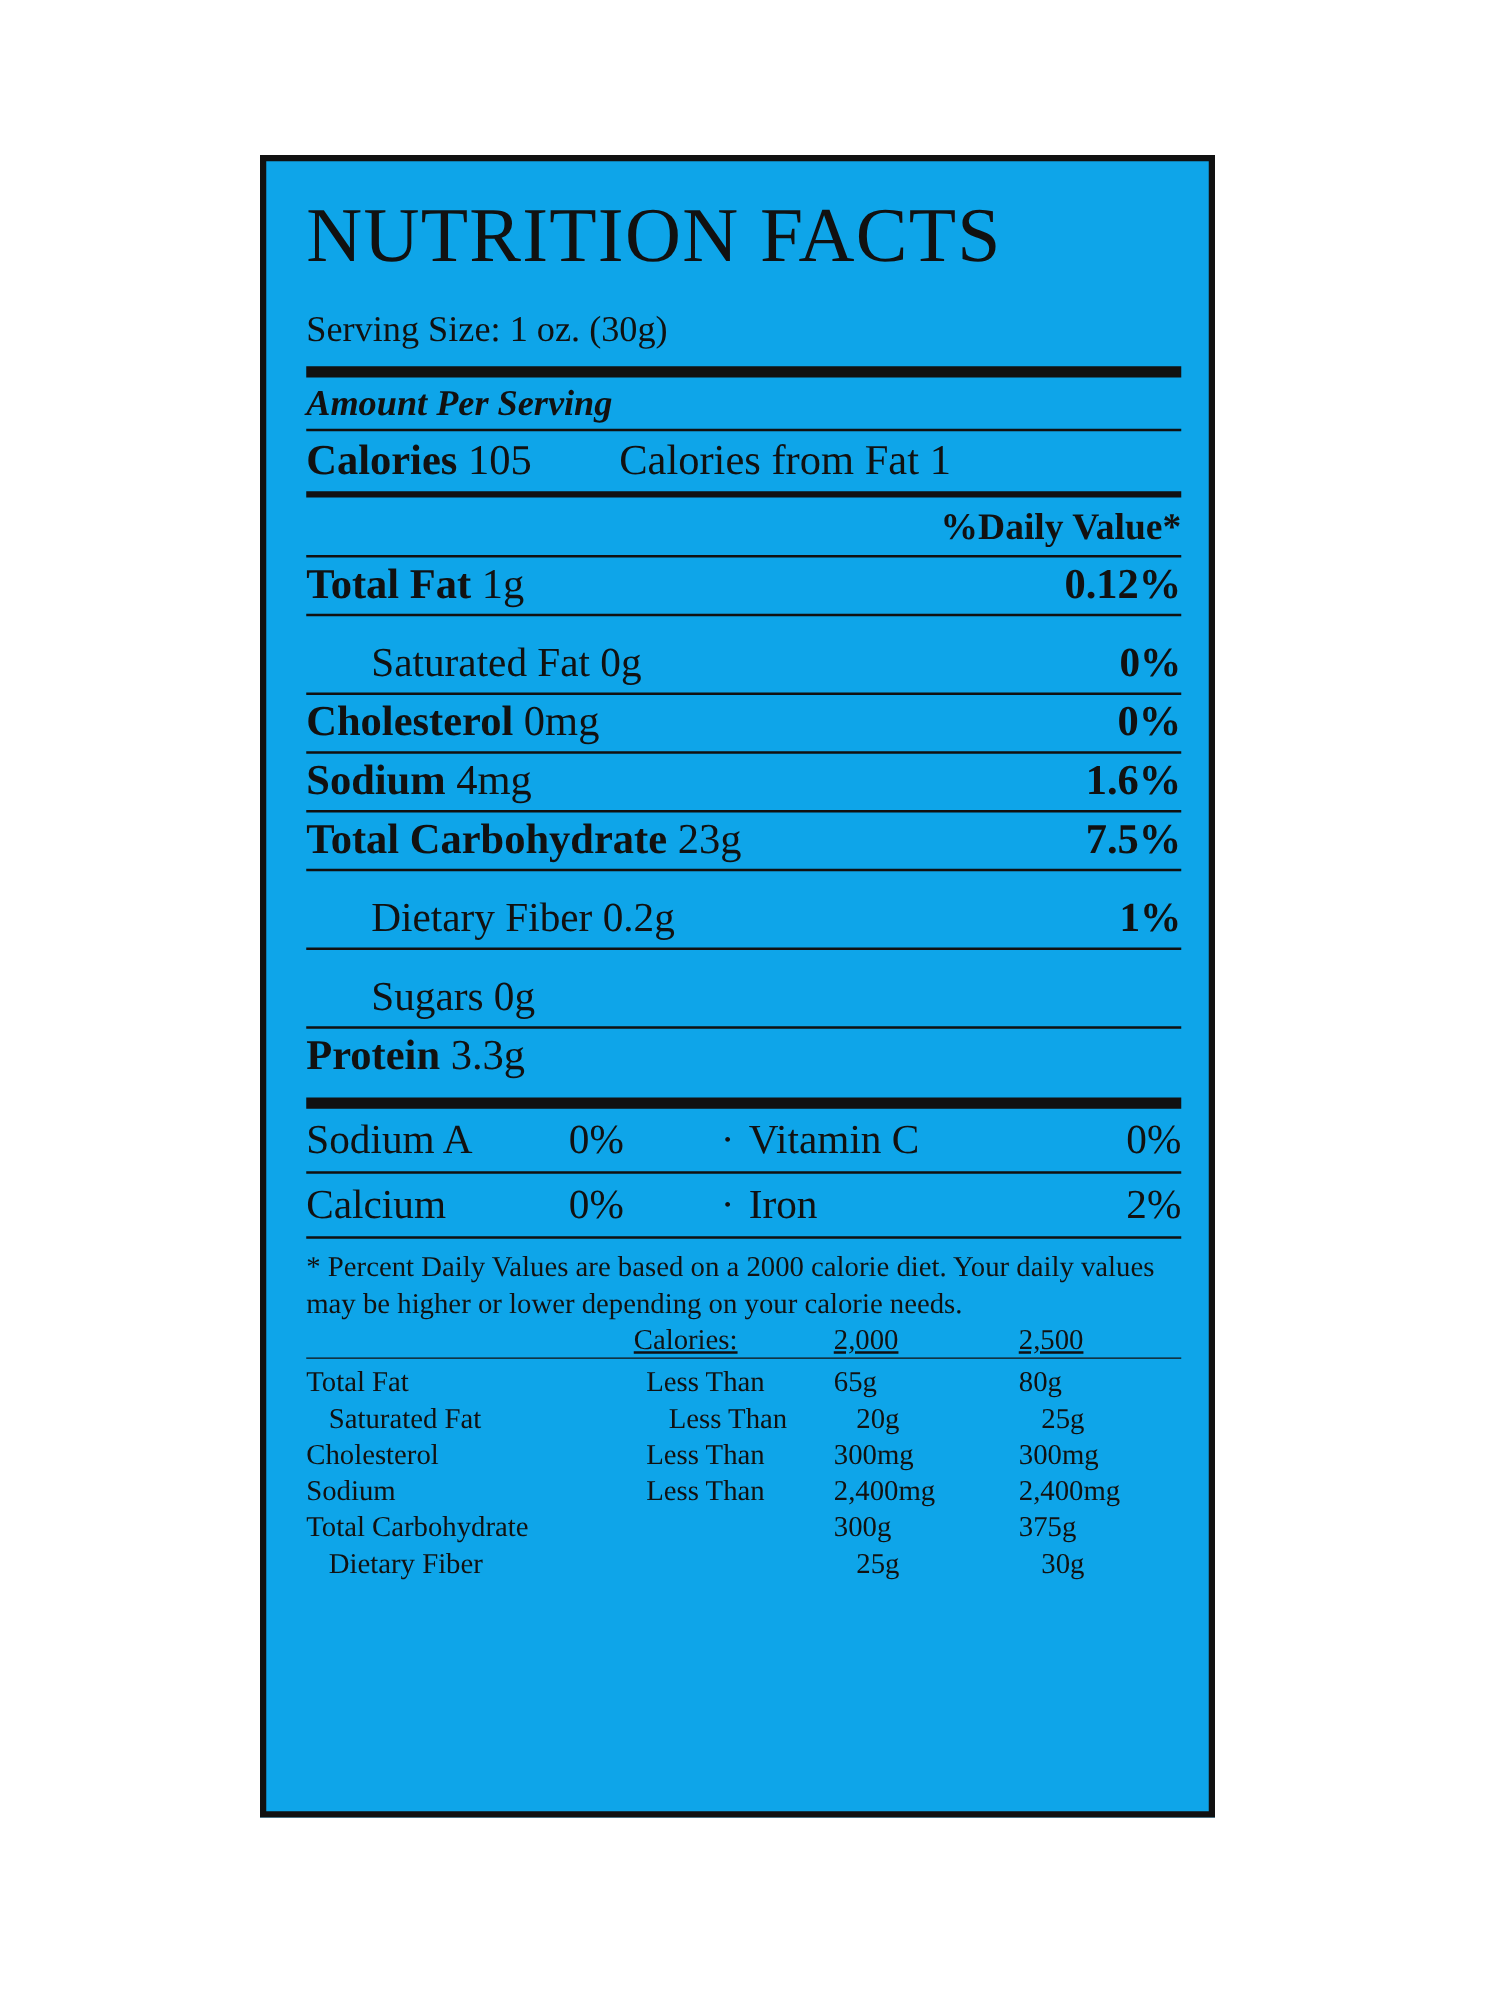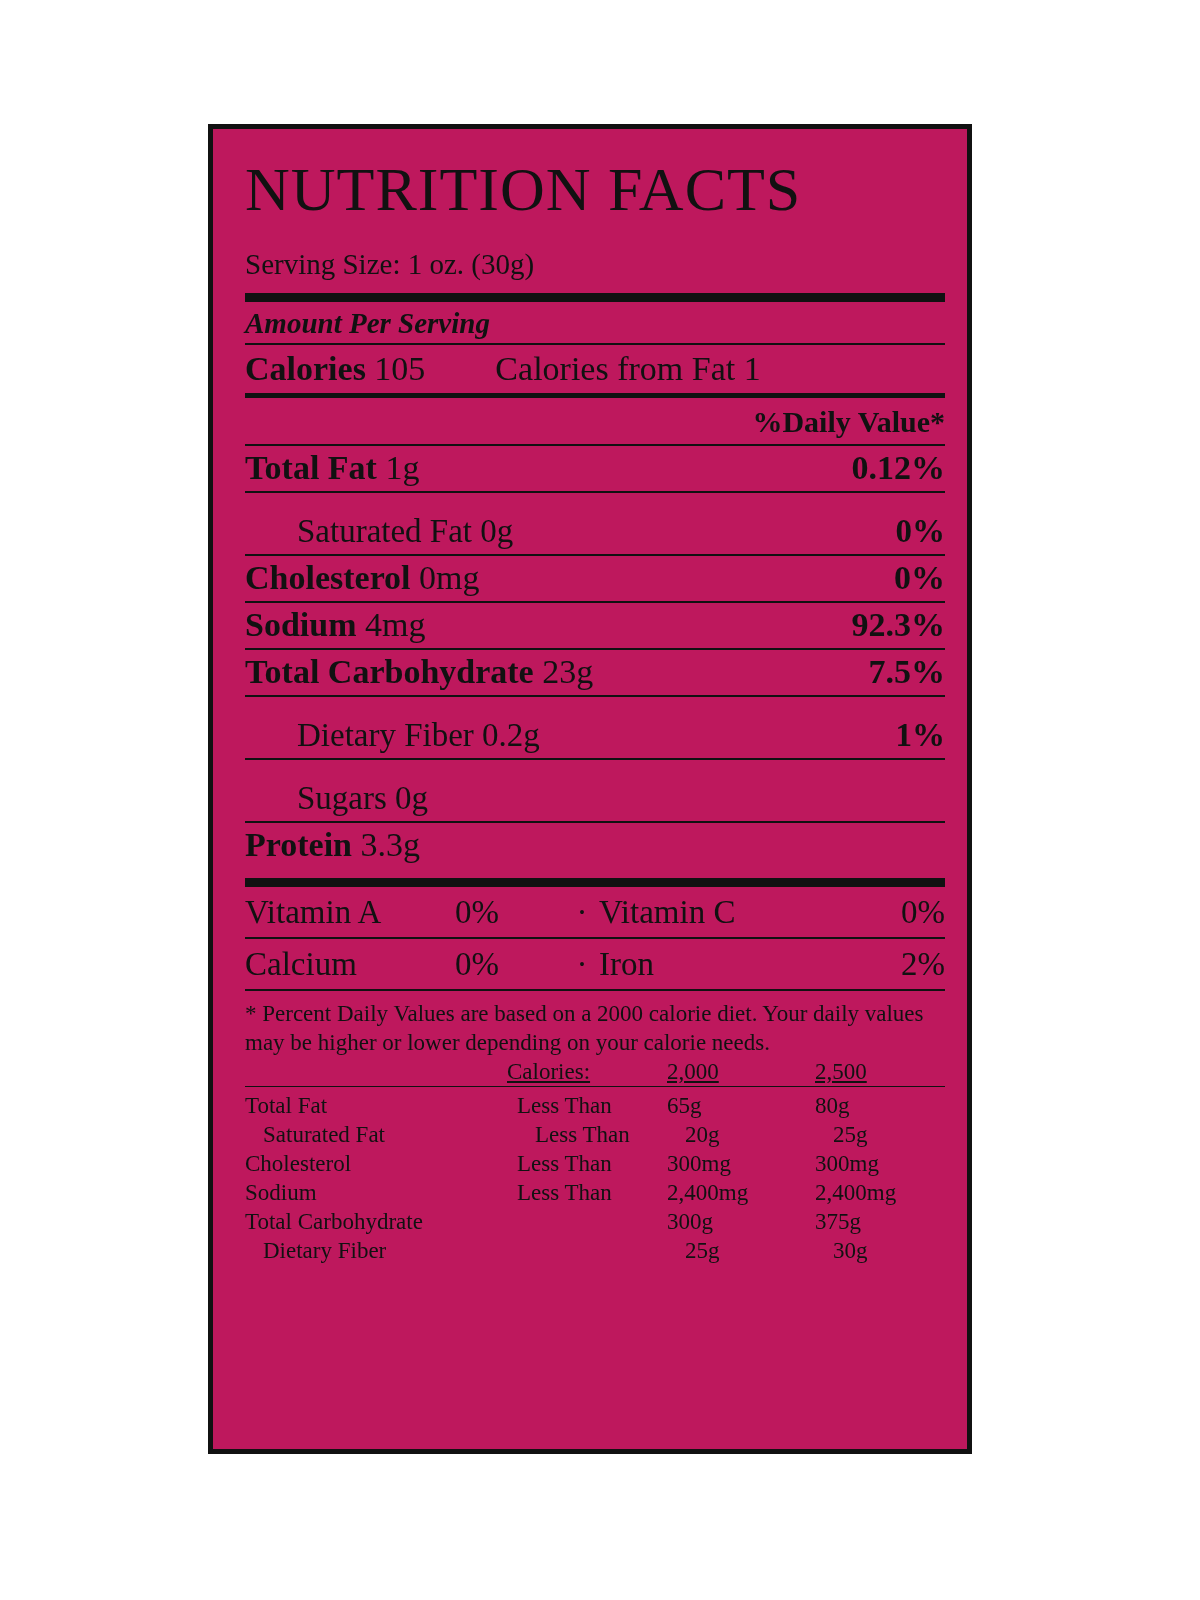--- a/index.html
+++ b/index.html
@@ -15,21 +15,21 @@
     position: relative;
   }
   .label-frame {
     position: absolute;
     left: 208px;
     top: 124px;
     width: 764px;
     height: 1330px;
     border: 5px solid #111111;
     box-sizing: border-box;
-    background: #be185d;
+    background: #0ea5e9;
   }
   .inner {
     position: absolute;
     left: 32px;
     top: 8px;
     width: 700px;
   }
   .title {
     font-size: 62px;
     line-height: 72px;
@@ -235,21 +235,21 @@
       </div>
       <div class="right pct">0%</div>
     </div>
     <div class="rule-thin"></div>
 
     <div class="row nutrient">
       <div class="left name">
         <span class="lab">Sodium</span>
         <span>4mg</span>
       </div>
-      <div class="right pct">92.3%</div>
+      <div class="right pct">1.6%</div>
     </div>
     <div class="rule-thin"></div>
 
     <div class="row nutrient">
       <div class="left name">
         <span class="lab">Total Carbohydrate</span>
         <span>23g</span>
       </div>
       <div class="right pct">7.5%</div>
     </div>
@@ -277,21 +277,21 @@
       <div class="left name">
         <span class="lab">Protein</span>
         <span>3.3g</span>
       </div>
       <div class="right pct"></div>
     </div>
 
     <div class="rule-thick"></div>
 
     <div class="vitamin-row">
-      <div class="vn1">Vitamin A</div>
+      <div class="vn1">Sodium A</div>
       <div class="vv1">0%</div>
       <div class="dot">·</div>
       <div class="vn2">Vitamin C</div>
       <div class="vv2">0%</div>
     </div>
 
     <div class="rule-thin"></div>
 
     <div class="vitamin-row">
       <div class="vn1">Calcium</div>

